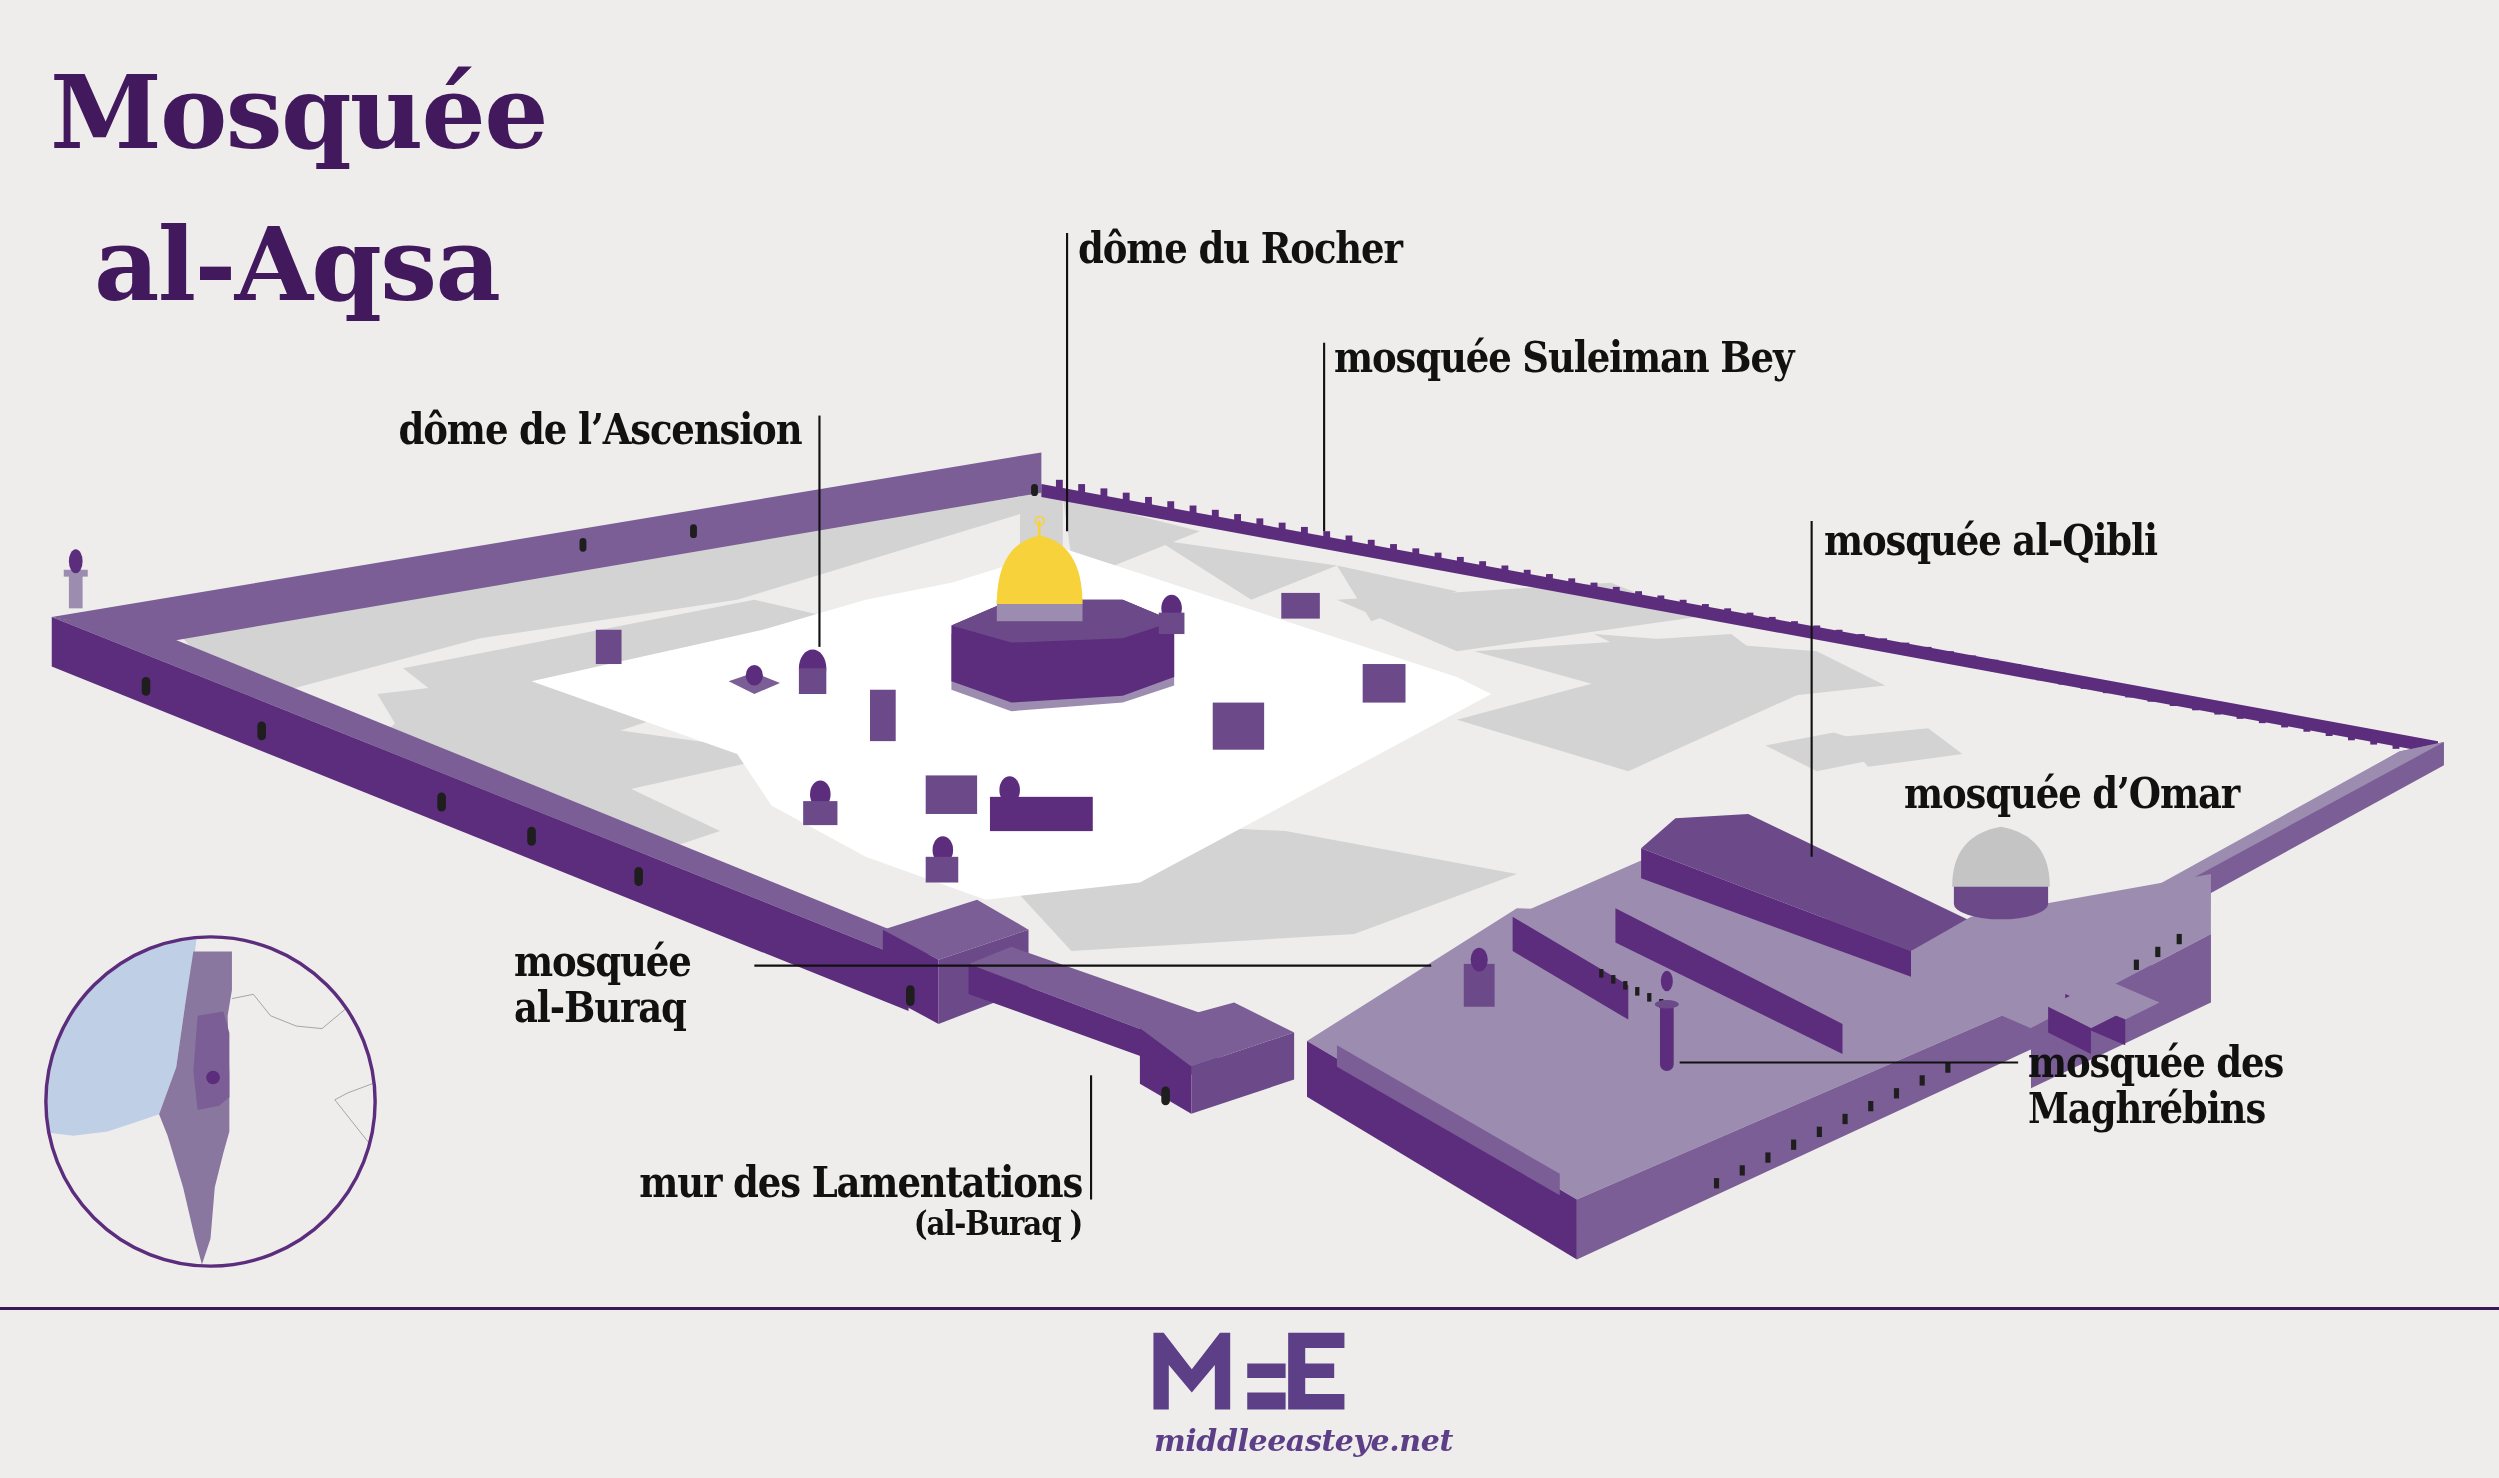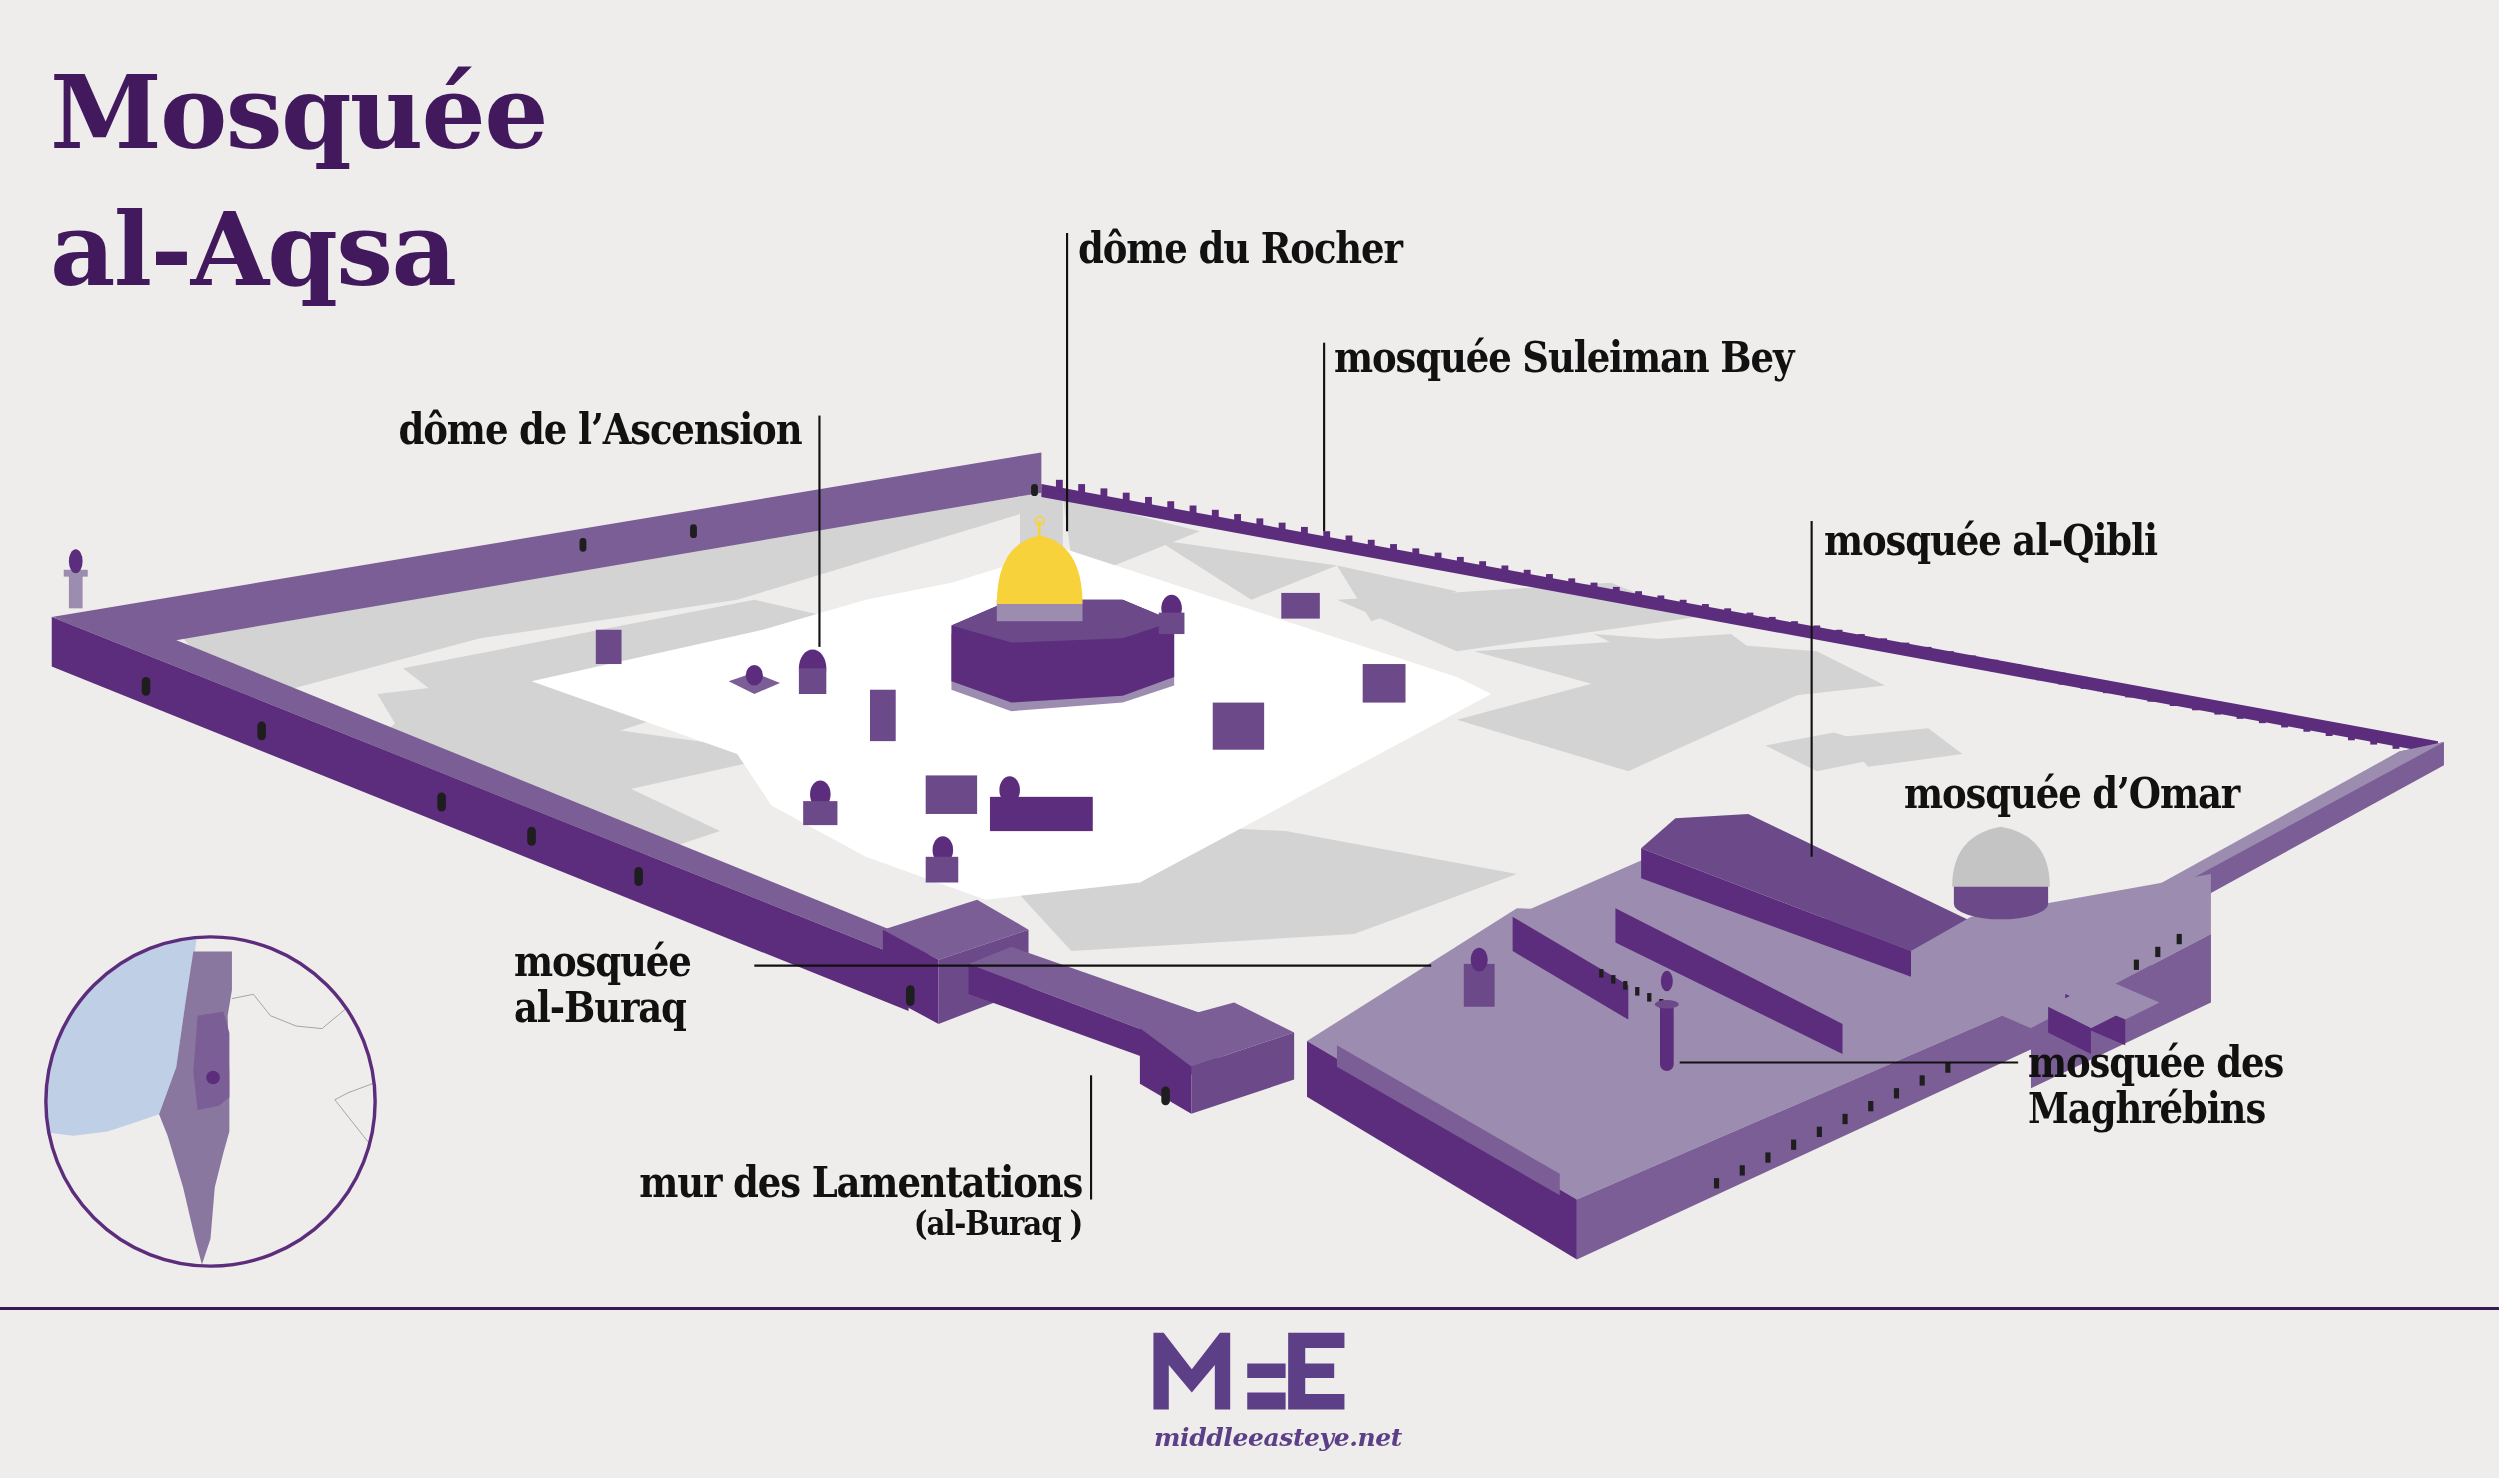--- a/index.html
+++ b/index.html
@@ -1,26 +1,26 @@
 <!DOCTYPE html>
 <html style="font-size:13.7px"><head>
 <meta charset="utf-8">
 <style>
   html, body { margin:0; padding:0; }
   body { width:2500px; height:1478px; background:#eeedeb; position:relative; overflow:hidden; font-family:"DejaVu Serif", serif; }
   .title { position:absolute; left:50px; color:#43195e; font-family:"DejaVu Serif", serif; font-weight:bold; font-size:101px; letter-spacing:-1.7px; line-height:1; }
   .title.l1 { top:62px; }
-  .title.l2 { top:199px; }
+  .title.l2 { top:214px;margin-left:44px; }
   .label { position:absolute; color:#111; font-family:"DejaVu Serif", serif; font-weight:bold; font-size:43px; letter-spacing:-1.3px; line-height:1.08; white-space:nowrap; transform:scaleX(0.86); transform-origin:left top; }
   .label.right { transform-origin:right top; text-align:right; }
   .sub { font-size:34px; }
   svg.scene { position:absolute; left:0; top:0; }
   .sep { position:absolute; left:0; top:1307px; width:2500px; height:3.4px; background:#3a1a55; }
   .logo { position:absolute; left:1153px; top:1331px; }
-  .logo-url { position:absolute; left:1154px; top:1423px; font-family:"DejaVu Serif", serif; font-style:italic; font-weight:bold; font-size:25px; color:#5d3f87; letter-spacing:-0.4px; }
+  .logo-url { position:absolute; left:1154px; top:1423px; font-family:"DejaVu Serif", serif; font-style:italic; font-weight:bold; font-size:30px; color:#5d3f87; letter-spacing:-0.4px; }
 </style>
 </head>
 <body>
 
 <div class="title l1">Mosquée</div>
 <div class="title l2">al-Aqsa</div>
 
 <svg class="scene" width="2500" height="1478" viewBox="0 0 2917 1725">
 
   <polygon points="200,745 1240,570 2840,880 1840,1410 1080,1120" fill="#eeedeb"></polygon>

